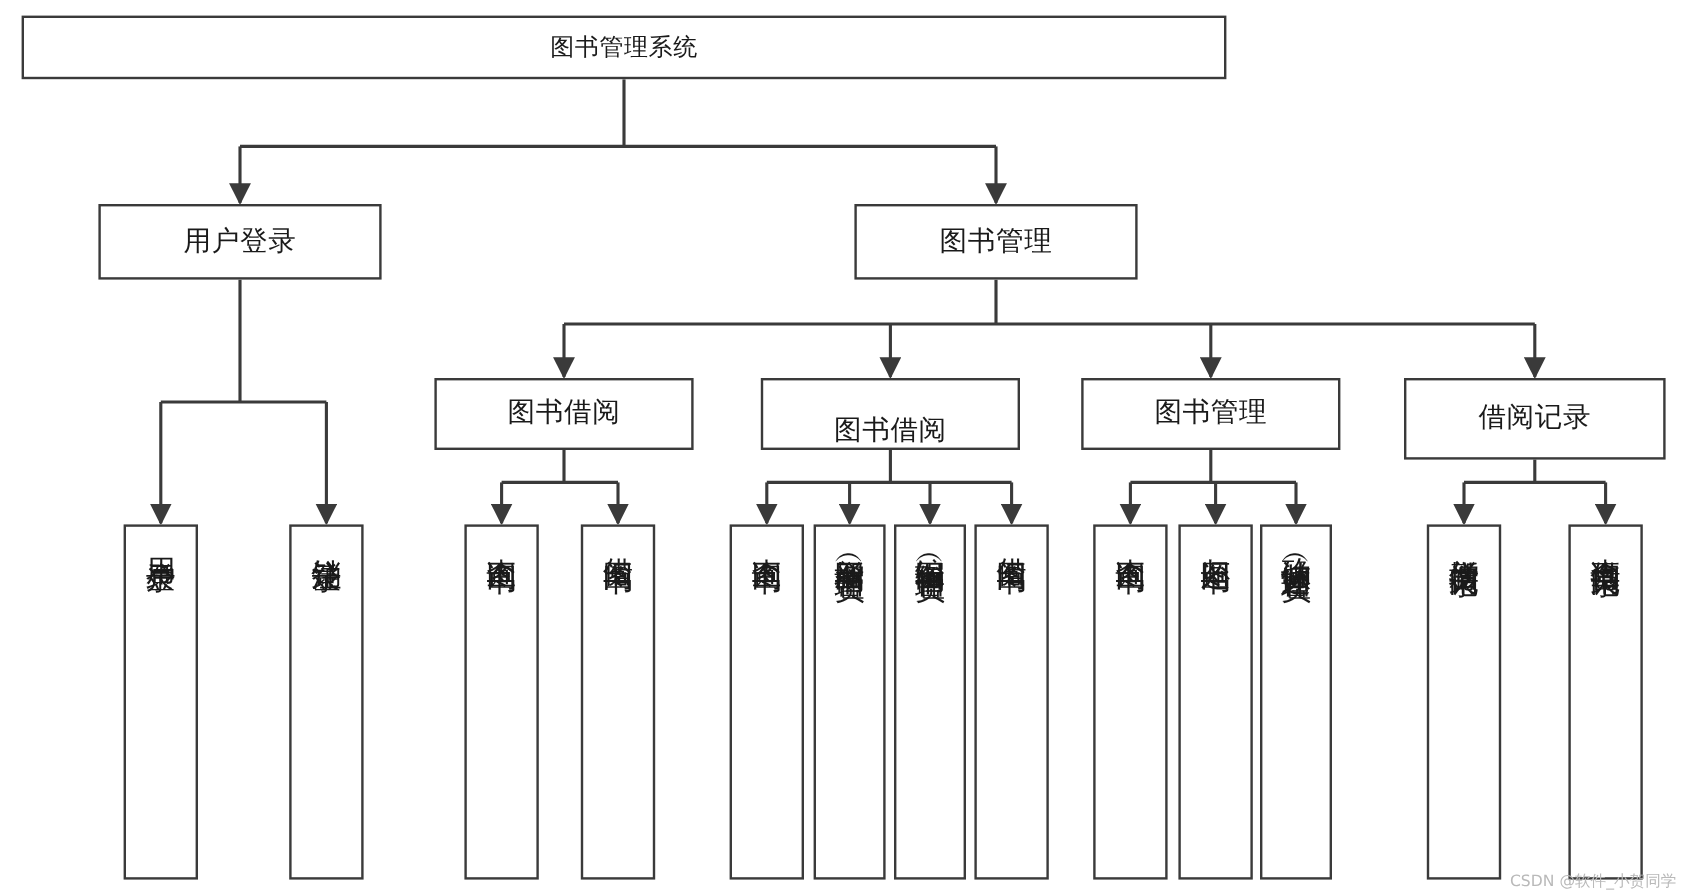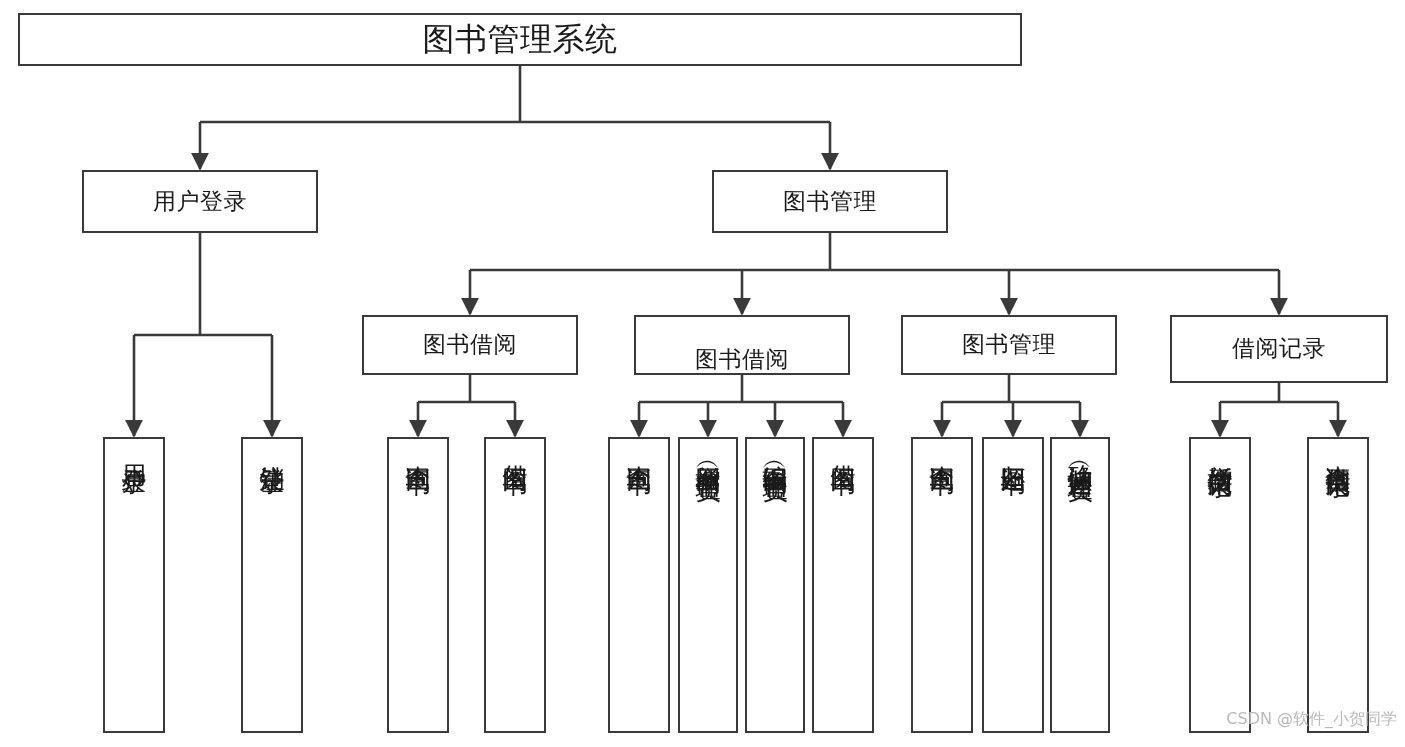--- a/index.html
+++ b/index.html
@@ -41,43 +41,43 @@
     font-family: "DejaVu Sans", "Liberation Sans", sans-serif;
     letter-spacing: 0.5px;
     line-height: 1.18;
     white-space: nowrap;
   }
   
   .node.horiz .node-label {
     font-size: 23px;
   }
   .node.root .node-label {
-    font-size: 32px;
+    font-size: 20px;
   }
   
   .node.leaf {
     align-items: flex-start;
     padding-top: 4px;
   }
   .node.leaf .node-label {
     font-size: 25px;
     writing-mode: vertical-rl;
     text-orientation: upright;
     -webkit-text-orientation: upright;
     letter-spacing: 2px;
     line-height: 1;
     white-space: nowrap;
     display: block;
     margin-top: 2px;
   }
   .watermark {
     position: absolute;
     right: 8px;
-    bottom: 17px;
-    font-size: 16px;
+    bottom: 4px;
+    font-size: 13px;
     color: #b9b9b9;
     font-family: "DejaVu Sans", "Liberation Sans", sans-serif;
     z-index: 5;
     white-space: nowrap;
   }
 </style>
 </head>
 <body>
 
 <div id="diagram-root">

